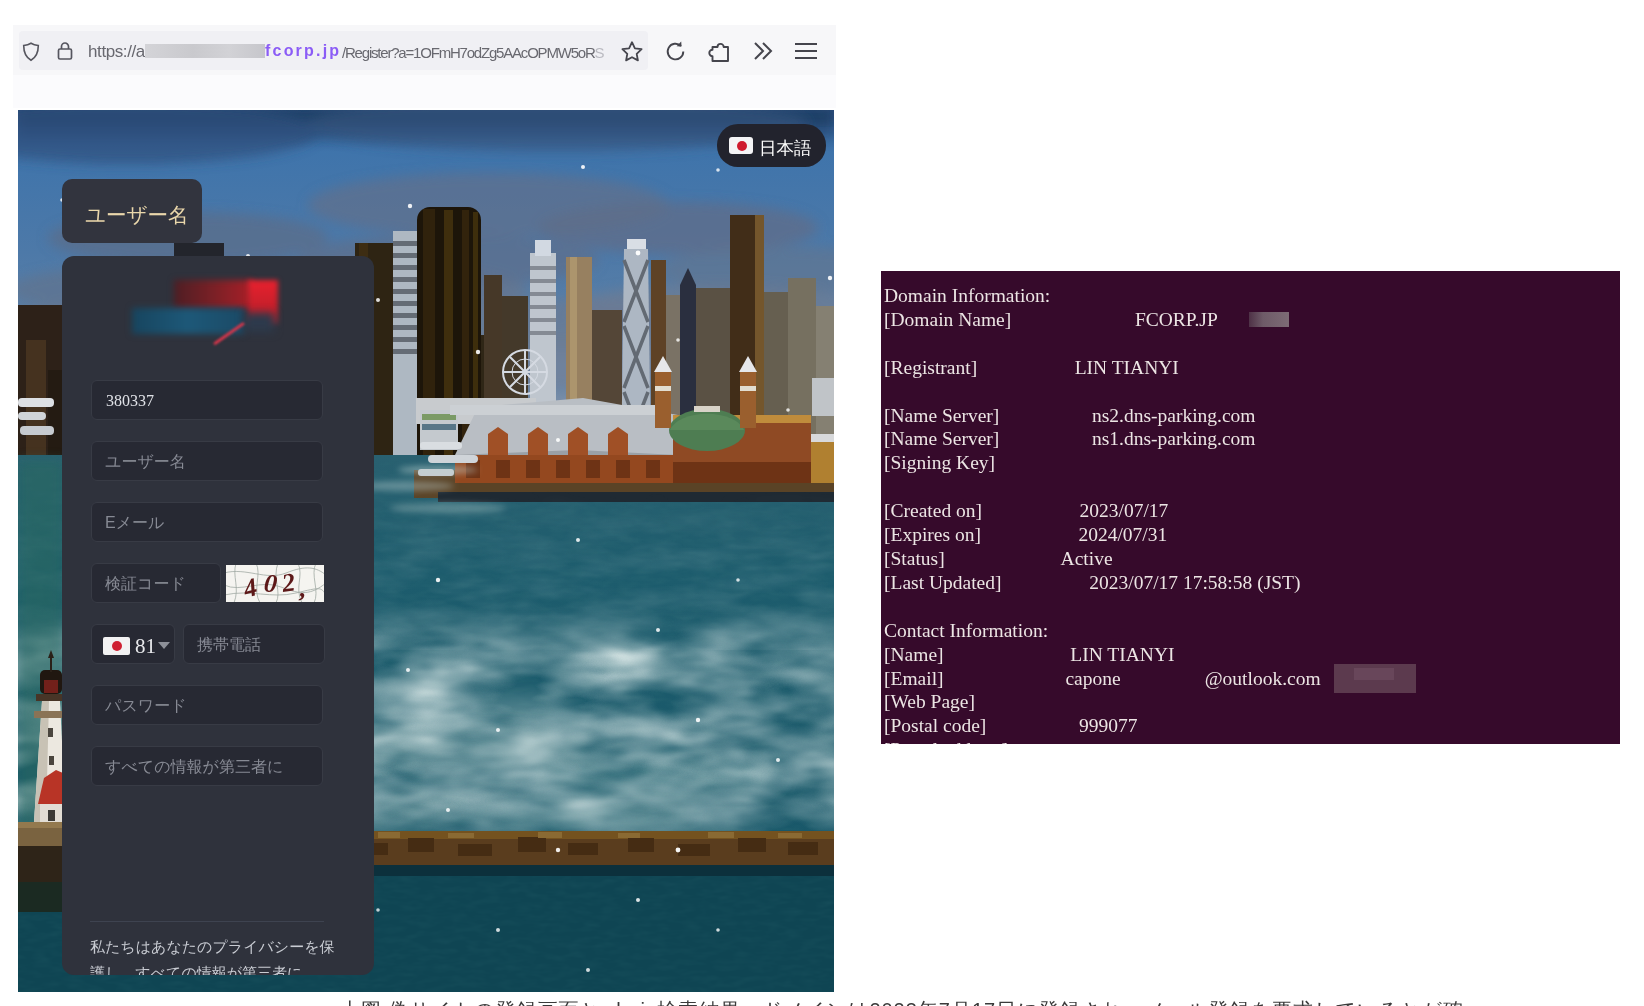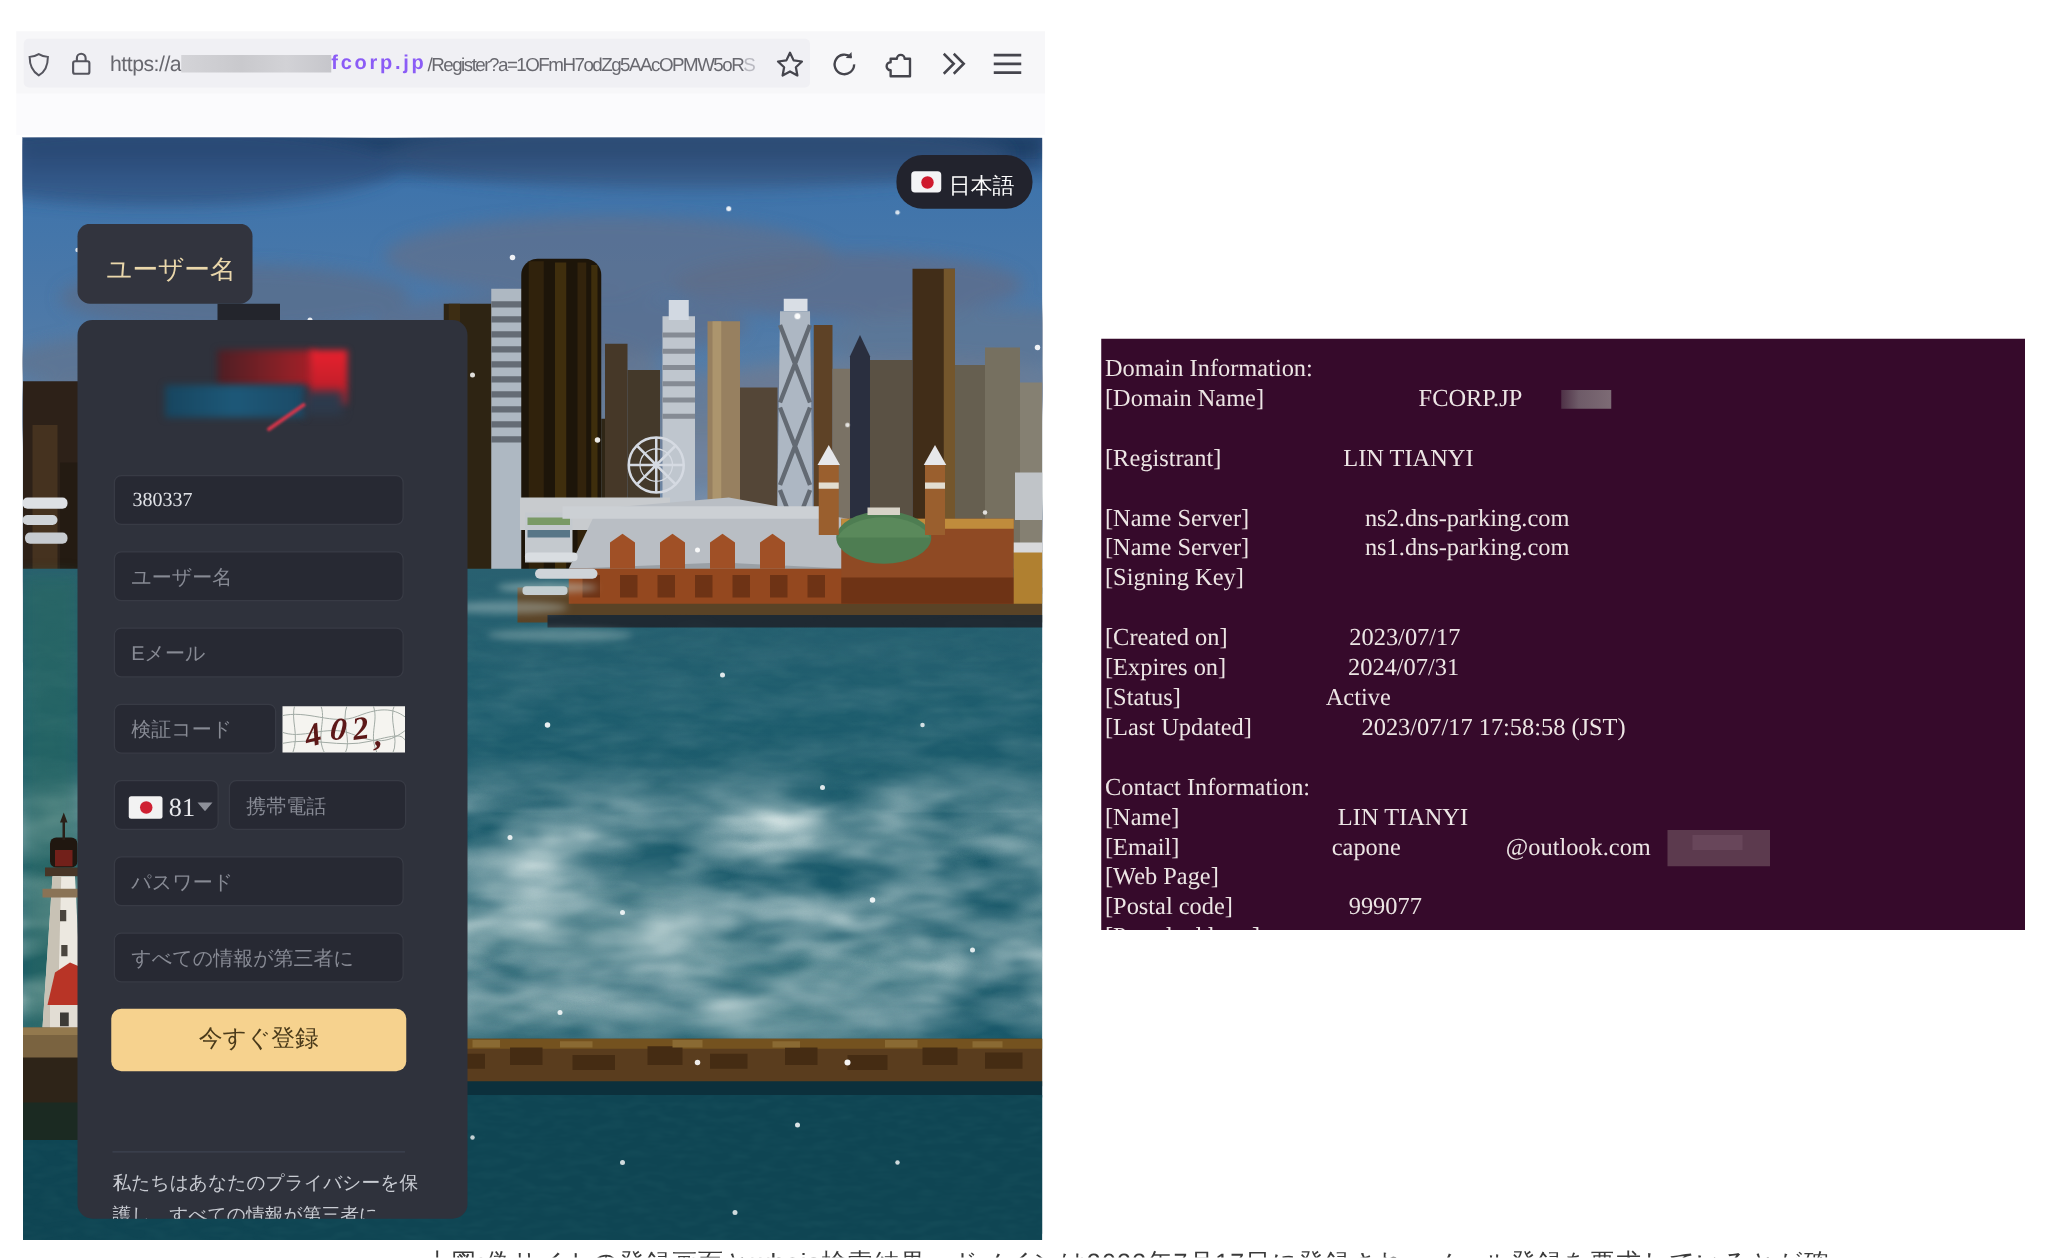--- a/index.html
+++ b/index.html
@@ -443,21 +443,20 @@
       <span class="ph">携帯電話</span>
     </div>
 
   <div class="abs inp" style="left:29px;top:429px;">
       <span class="ph">パスワード</span>
     </div>
   <div class="abs inp" style="left:29px;top:490px;">
       <span class="ph">すべての情報が第三者に</span>
     </div>
 
-  <div class="abs" style="left:27px;top:551px;width:236px;height:50px;background:#f6d28e;border-radius:8px;text-align:center;line-height:50px;font-size:19px;color:#4a3a1a;">今すぐ登録</div>
 
 
   <div class="abs" style="left:28px;top:665px;width:234px;height:1px;background:#3e4350;"></div>
 
   <div class="abs" style="left:28px;top:678px;width:250px;font-size:15px;line-height:25.5px;color:#c9ccd3;letter-spacing:0;">私たちはあなたのプライバシーを保護し、すべての情報が第三者に</div>
 </div>
 
 <pre class="abs" id="term" style="left:881px;top:271px;width:739px;height:473px;margin:0;background:#360a2b;color:#ece5e4;font-family:Liberation Serif, serif;font-size:19.5px;line-height:23.9px;padding:13px 0 0 3px;box-sizing:border-box;overflow:hidden;">Domain Information:
 [Domain Name]                   <i class="bl1"></i>FCORP.JP
 

